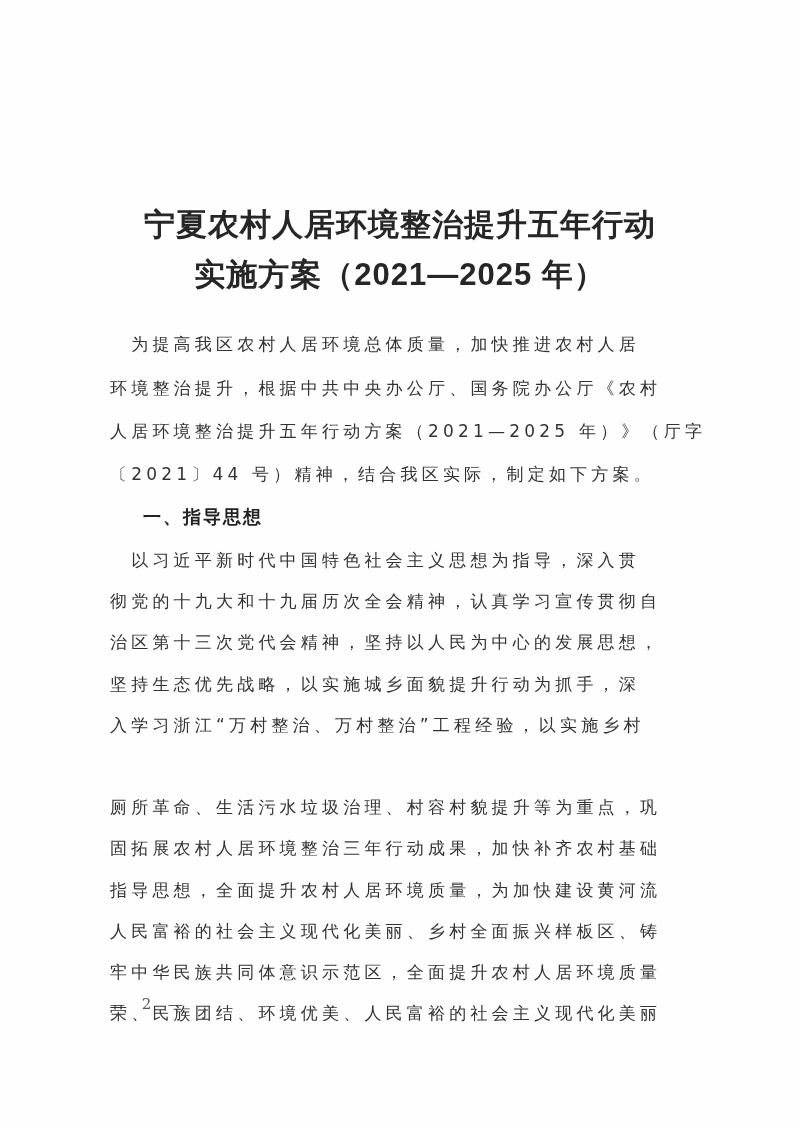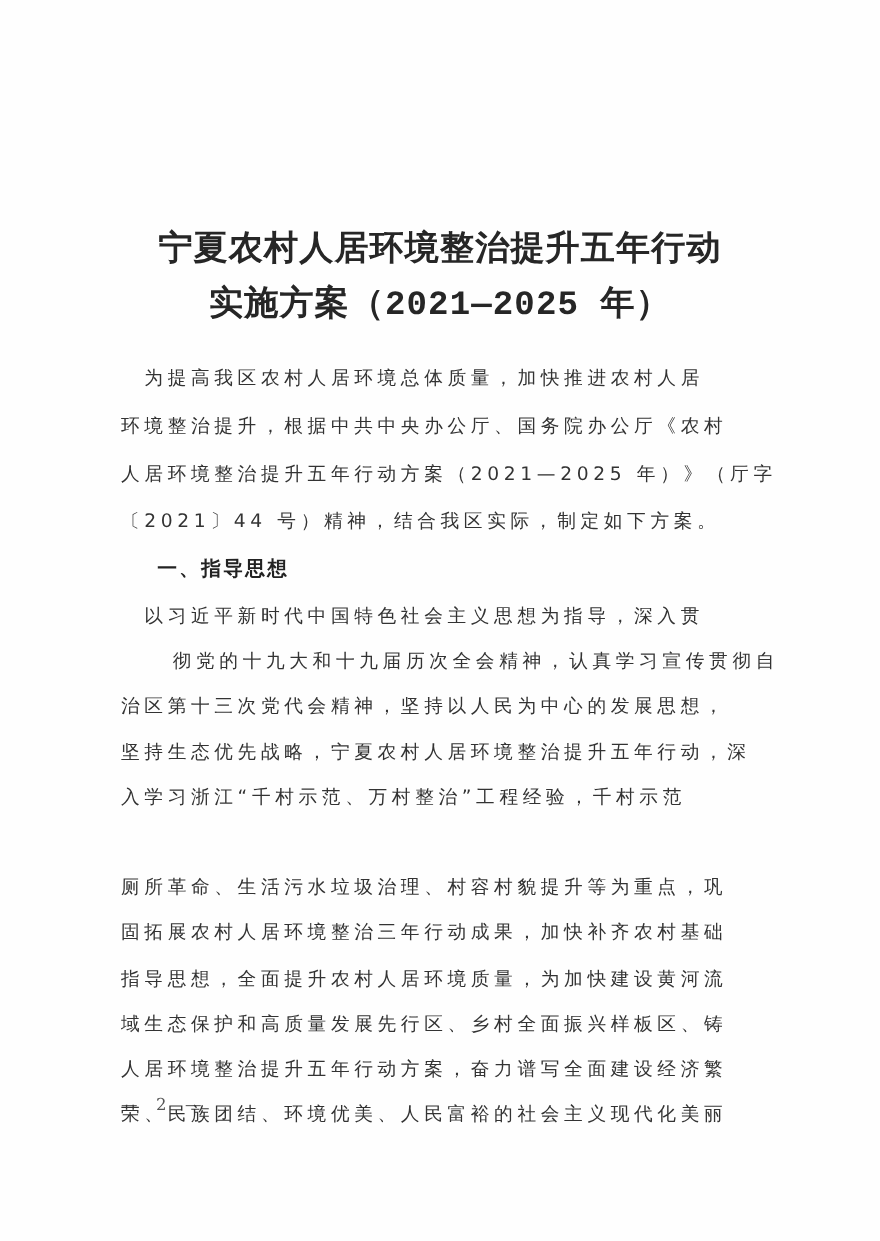--- a/index.html
+++ b/index.html
@@ -19,21 +19,21 @@
       left: 0; top: 0;
       width: 800px;
       height: 1128px;
       background: #fefefe;
     }
     .title {
       position: absolute;
       left: 0;
       width: 800px;
       text-align: center;
-      font-family: Liberation Mono, monospace;
+      font-family: Liberation Sans, sans-serif;
       font-weight: bold;
       font-size: 31px;
       color: #262626;
       letter-spacing: 1px;
     }
     .title.l1 { top: 204px; }
     .title.l2 { top: 254px; }
     .body-text {
       position: absolute;
       left: 110px;
@@ -72,25 +72,25 @@
   <div class="title l2">实施方案（2021—2025 年）</div>
 
   <div class="body-text" style="top:336px">　为提高我区农村人居环境总体质量，加快推进农村人居</div>
   <div class="body-text" style="top:380px">环境整治提升，根据中共中央办公厅、国务院办公厅《农村</div>
   <div class="body-text" style="top:423px">人居环境整治提升五年行动方案（2021—2025 年）》（厅字</div>
   <div class="body-text" style="top:466px">〔2021〕44 号）精神，结合我区实际，制定如下方案。</div>
 
   <div class="heading" style="top:505px">一、指导思想</div>
 
   <div class="body-text" style="top:552px">　以习近平新时代中国特色社会主义思想为指导，深入贯</div>
-  <div class="body-text" style="top: 593px; margin-left: 47px;">彻党的十九大和十九届历次全会精神，认真学习宣传贯彻自</div>
+  <div class="body-text" style="top: 593px;">彻党的十九大和十九届历次全会精神，认真学习宣传贯彻自</div>
   <div class="body-text" style="top: 634px;">治区第十三次党代会精神，坚持以人民为中心的发展思想，</div>
-  <div class="body-text" style="top: 676px;">坚持生态优先战略，宁夏农村人居环境整治提升五年行动，深</div>
-  <div class="body-text" style="top: 717px;">入学习浙江“千村示范、万村整治”工程经验，千村示范</div>
+  <div class="body-text" style="top: 676px;">坚持生态优先战略，以实施城乡面貌提升行动为抓手，深</div>
+  <div class="body-text" style="top: 717px;">入学习浙江“万村整治、万村整治”工程经验，以实施乡村</div>
   <div class="body-text" style="top: 799px;">厕所革命、生活污水垃圾治理、村容村貌提升等为重点，巩</div>
   <div class="body-text" style="top: 840px;">固拓展农村人居环境整治三年行动成果，加快补齐农村基础</div>
   <div class="body-text" style="top: 882px;">指导思想，全面提升农村人居环境质量，为加快建设黄河流</div>
-  <div class="body-text" style="top: 923px;">域生态保护和高质量发展先行区、乡村全面振兴样板区、铸</div>
-  <div class="body-text" style="top: 964px;">人居环境整治提升五年行动方案，奋力谱写全面建设经济繁</div>
+  <div class="body-text" style="top: 923px;">人民富裕的社会主义现代化美丽、乡村全面振兴样板区、铸</div>
+  <div class="body-text" style="top: 964px;">牢中华民族共同体意识示范区，全面提升农村人居环境质量</div>
 
   <div class="page-number">— 2 —</div>
 <div class="body-text" style="top: 1005px;">荣、民族团结、环境优美、人民富裕的社会主义现代化美丽</div>
   </div>
 
 </body></html>

